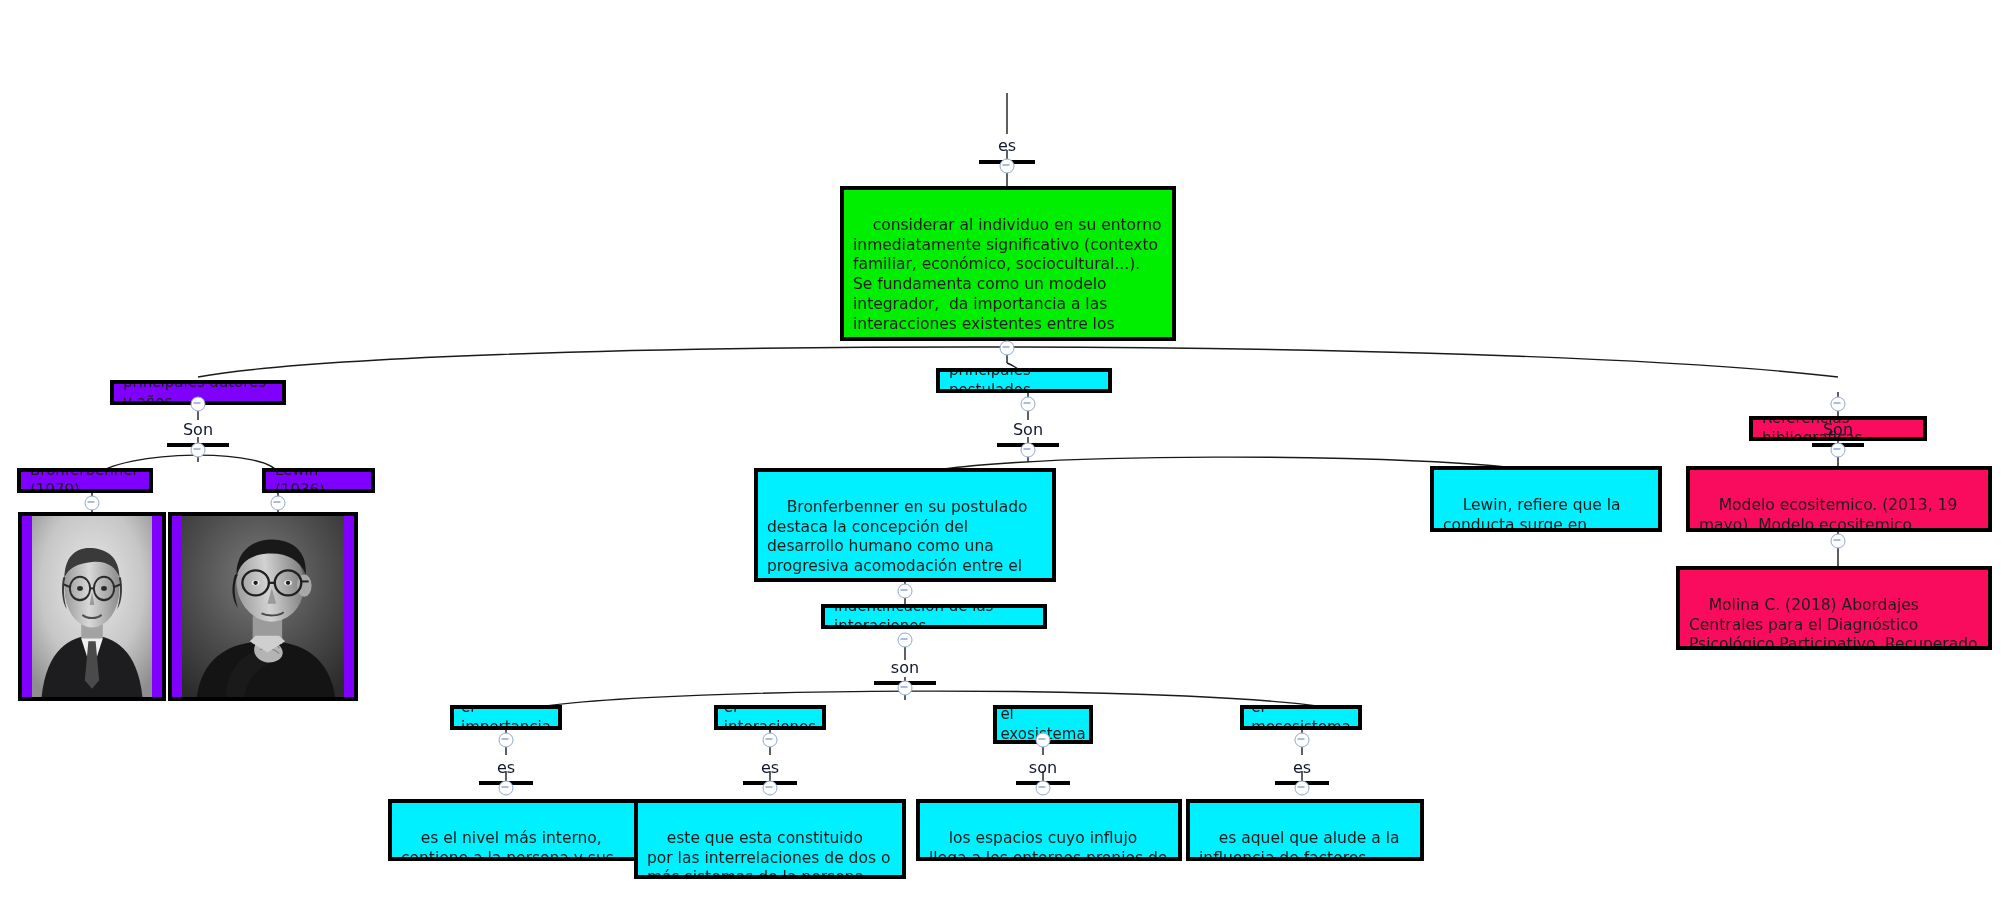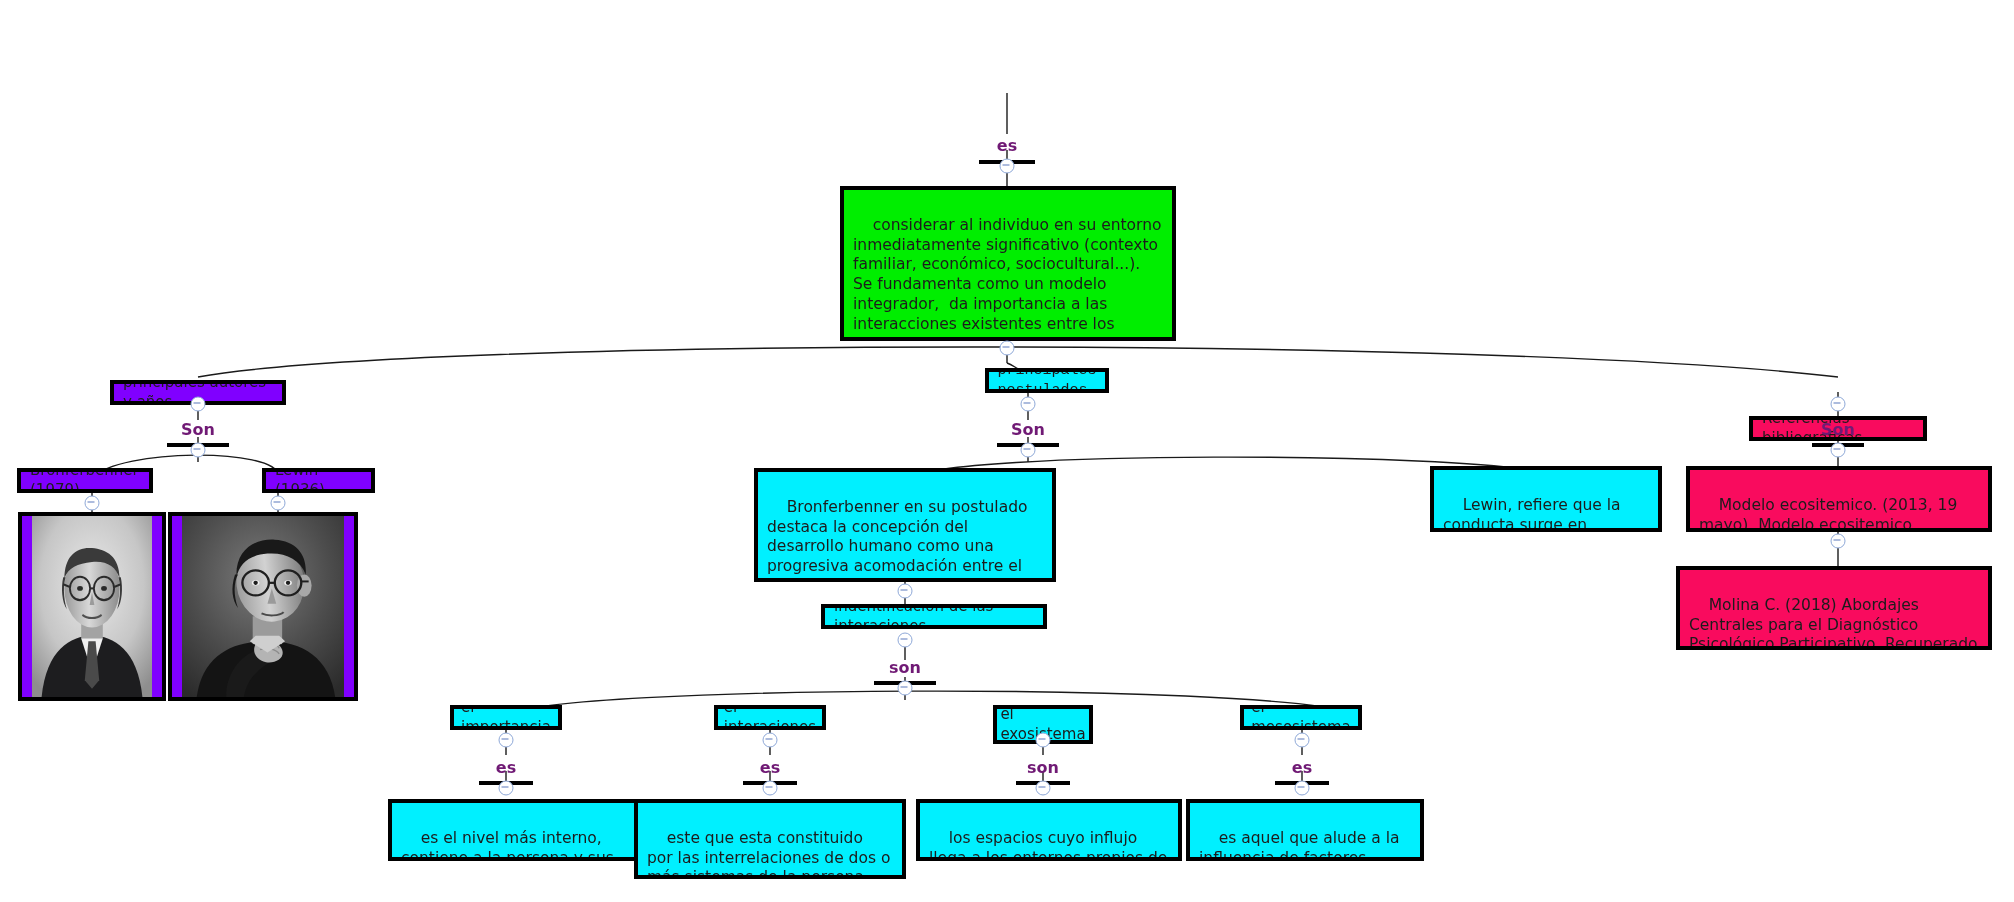--- a/index.html
+++ b/index.html
@@ -55,25 +55,24 @@
   .node.pink   { background: #f90b5e; }
 
   .node.small  { font-size: 15px; padding: 3px 9px;
                  display: flex; align-items: center; justify-content: center; }
   .node.para   { font-size: 15.5px; padding: 6px 9px; }
 
   
   .link-phrase {
     position: absolute;
     font-size: 16px;
-    color: #701a75;
+    color: #0f172a;
     text-align: center;
     white-space: nowrap;
     transform: translateX(-50%);
-    font-weight: bold;
   }
   .link-bar {
     position: absolute;
     height: 4px;
     background: #000000;
     transform: translateX(-50%);
   }
   
   .handle {
     position: absolute;
@@ -269,21 +268,21 @@
       <ellipse cx="50" cy="48" rx="1.5" ry="1.5" fill="#1d1d1d"></ellipse>
       <ellipse cx="72" cy="48" rx="2.6" ry="1.9" fill="#f0f0f0"></ellipse>
       <ellipse cx="72" cy="48" rx="1.5" ry="1.5" fill="#1d1d1d"></ellipse>
 
       <path d="M 61 52 L 58 63 L 64 63 Z" fill="#9a9a9a"></path>
 
       <path d="M 54 70 C 58 72, 66 72, 69 69" stroke="#4a4a4a" stroke-width="1.4" fill="none"></path>
     </svg>
   </div>
 
-  <div class="node cyan small" style="left:985px; top:368px; width:124px; height:25px;font-family:Liberation Mono, monospace;">principales postulados</div>
+  <div class="node cyan small" style="left:936px; top:368px; width:176px; height:25px;">principales postulados</div>
   <div class="handle" style="left:1028px; top:404px;"></div>
   <div class="link-phrase" style="left:1028px; top:420px;">Son</div>
   <div class="link-bar" style="left:1028px; top:443px; width:62px;"></div>
   <div class="handle" style="left:1028px; top:450px;"></div>
 
   <div class="node cyan para" style="left:754px; top:468px; width:302px; height:114px;">
     <span>Bronferbenner en su postulado destaca la concepción del desarrollo humano como una progresiva acomodación entre el ser humano activo y sus entornos inmediatos dinámicos, que a su vez están en interacción con otros de mayor alcance.</span>
   </div>
   <div class="handle" style="left:905px; top:591px;"></div>
 

